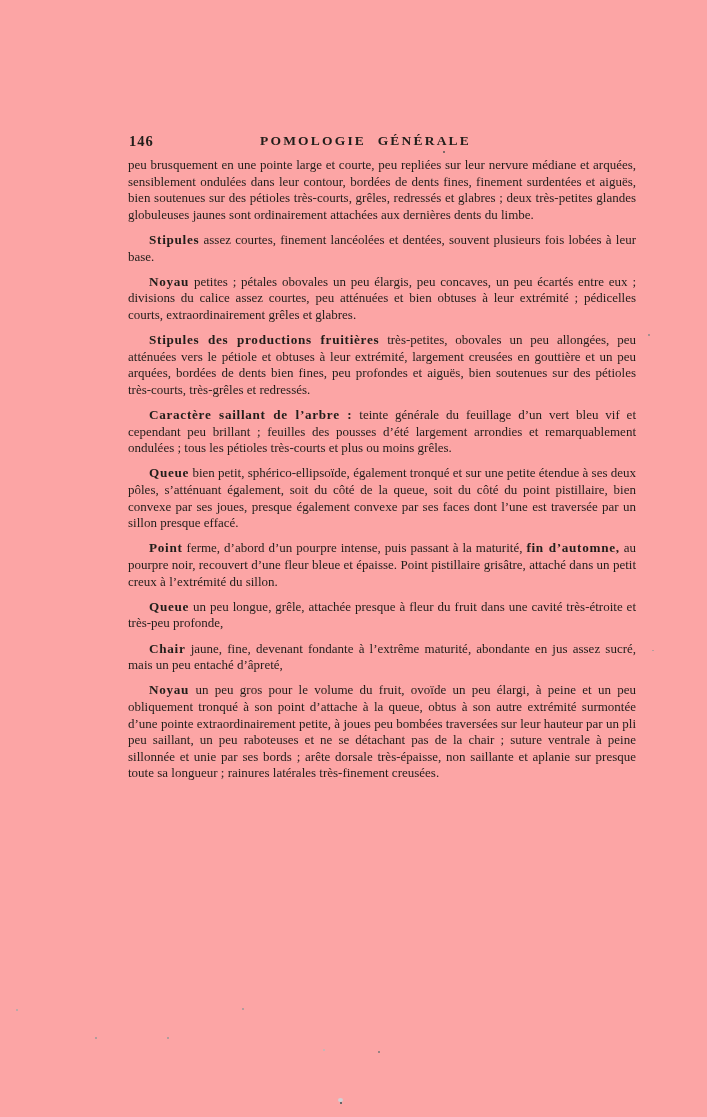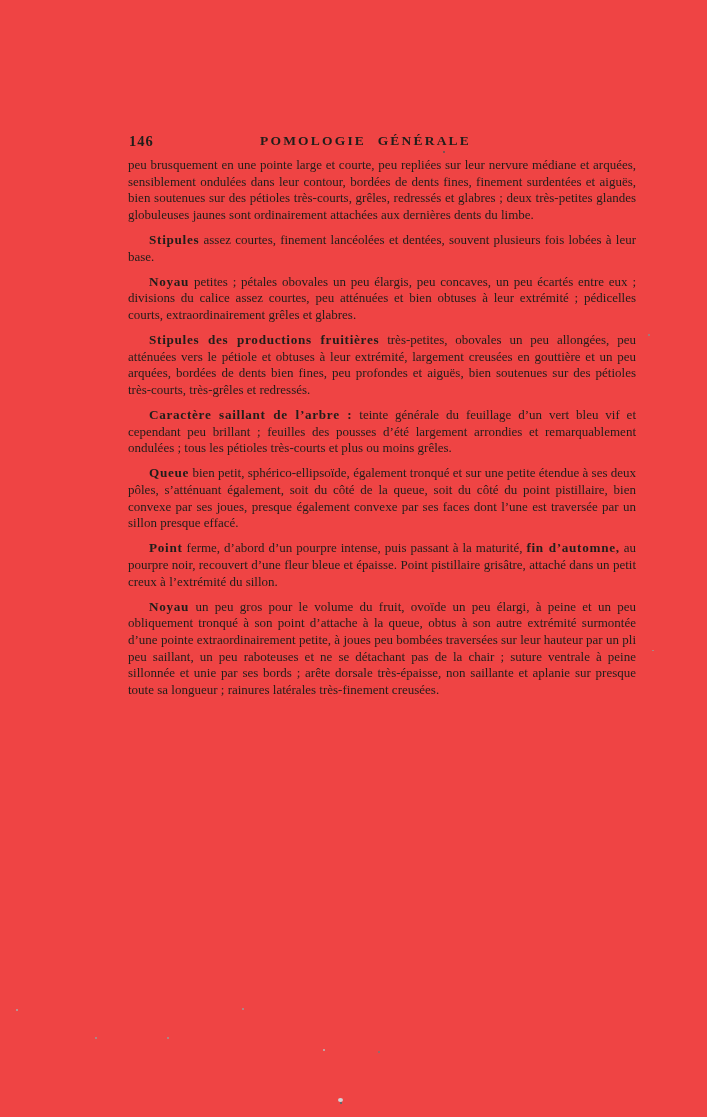--- a/index.html
+++ b/index.html
@@ -4,21 +4,21 @@
 <style>
   html, body { margin:0; padding:0; }
   body {
     width:707px; height:1117px;
     background:#ffffff;
     font-family:"Liberation Serif", serif;
     color:#211e1a;
     position:relative;
     overflow:hidden;
   }
-  .page { position:absolute; inset:0; background:#ef4444; }
+  .page { position:absolute; inset:0; background:#fca5a5; }
 
   .folio {
     position:absolute; top:133px; left:129px;
     font-size:14.5px; font-weight:bold; letter-spacing:1px;
   }
   .running-title {
     position:absolute; top:133px; left:24px; width:683px;
     text-align:center;
     font-size:13.5px; font-weight:bold;
     letter-spacing:2.2px; word-spacing:6px;
@@ -59,21 +59,23 @@
     <p><strong class="lead">Noyau</strong> <span>petites ; pétales obovales un peu élargis, peu concaves, un peu écartés entre eux ; divisions du calice assez courtes, peu atténuées et bien obtuses à leur extrémité ; pédicelles courts, extraordinairement grêles et glabres.</span></p>
 
     <p><strong class="lead">Stipules des productions fruitières</strong> <span>très-petites, obovales un peu allongées, peu atténuées vers le pétiole et obtuses à leur extrémité, largement creusées en gouttière et un peu arquées, bordées de dents bien fines, peu profondes et aiguës, bien soutenues sur des pétioles très-courts, très-grêles et redressés.</span></p>
 
     <p><strong class="lead">Caractère saillant de l’arbre :</strong> <span>teinte générale du feuillage d’un vert bleu vif et cependant peu brillant ; feuilles des pousses d’été largement arrondies et remarquablement ondulées ; tous les pétioles très-courts et plus ou moins grêles.</span></p>
 
     <p><strong class="lead">Queue</strong> <span>bien petit, sphérico-ellipsoïde, également tronqué et sur une petite étendue à ses deux pôles, s’atténuant également, soit du côté de la queue, soit du côté du point pistillaire, bien convexe par ses joues, presque également convexe par ses faces dont l’une est traversée par un sillon presque effacé.</span></p>
 
     <p><strong class="lead">Point</strong> <span>ferme, d’abord d’un pourpre intense, puis passant à la maturité,</span> <strong class="lead">fin d’automne,</strong> <span>au pourpre noir, recouvert d’une fleur bleue et épaisse. Point pistillaire grisâtre, attaché dans un petit creux à l’extrémité du sillon.</span></p>
 
+    <p><strong class="lead">Queue</strong> <span>un peu longue, grêle, attachée presque à fleur du fruit dans une cavité très-étroite et très-peu profonde,</span></p>
 
+    <p><strong class="lead">Chair</strong> <span>jaune, fine, devenant fondante à l’extrême maturité, abondante en jus assez sucré, mais un peu entaché d’âpreté,</span></p>
 
     <p><strong class="lead">Noyau</strong> <span>un peu gros pour le volume du fruit, ovoïde un peu élargi, à peine et un peu obliquement tronqué à son point d’attache à la queue, obtus à son autre extrémité surmontée d’une pointe extraordinairement petite, à joues peu bombées traversées sur leur hauteur par un pli peu saillant, un peu raboteuses et ne se détachant pas de la chair ; suture ventrale à peine sillonnée et unie par ses bords ; arête dorsale très-épaisse, non saillante et aplanie sur presque toute sa longueur ; rainures latérales très-finement creusées.</span></p>
 
   </div>
 
   <div class="speck" style="left:443px; top:151px; width:2px; height:2px; background:#555;"></div>
   <div class="speck" style="left:648px; top:334px; width:2px; height:2px; background:#8a8a8a;"></div>
   <div class="speck" style="left:652px; top:650px; width:2px; height:1px; background:#9a9a9a;"></div>
   <div class="speck" style="left:16px; top:1009px; width:2px; height:2px; background:#aaaaaa;"></div>
   <div class="speck" style="left:242px; top:1008px; width:2px; height:2px; background:#9a9a9a;"></div>

